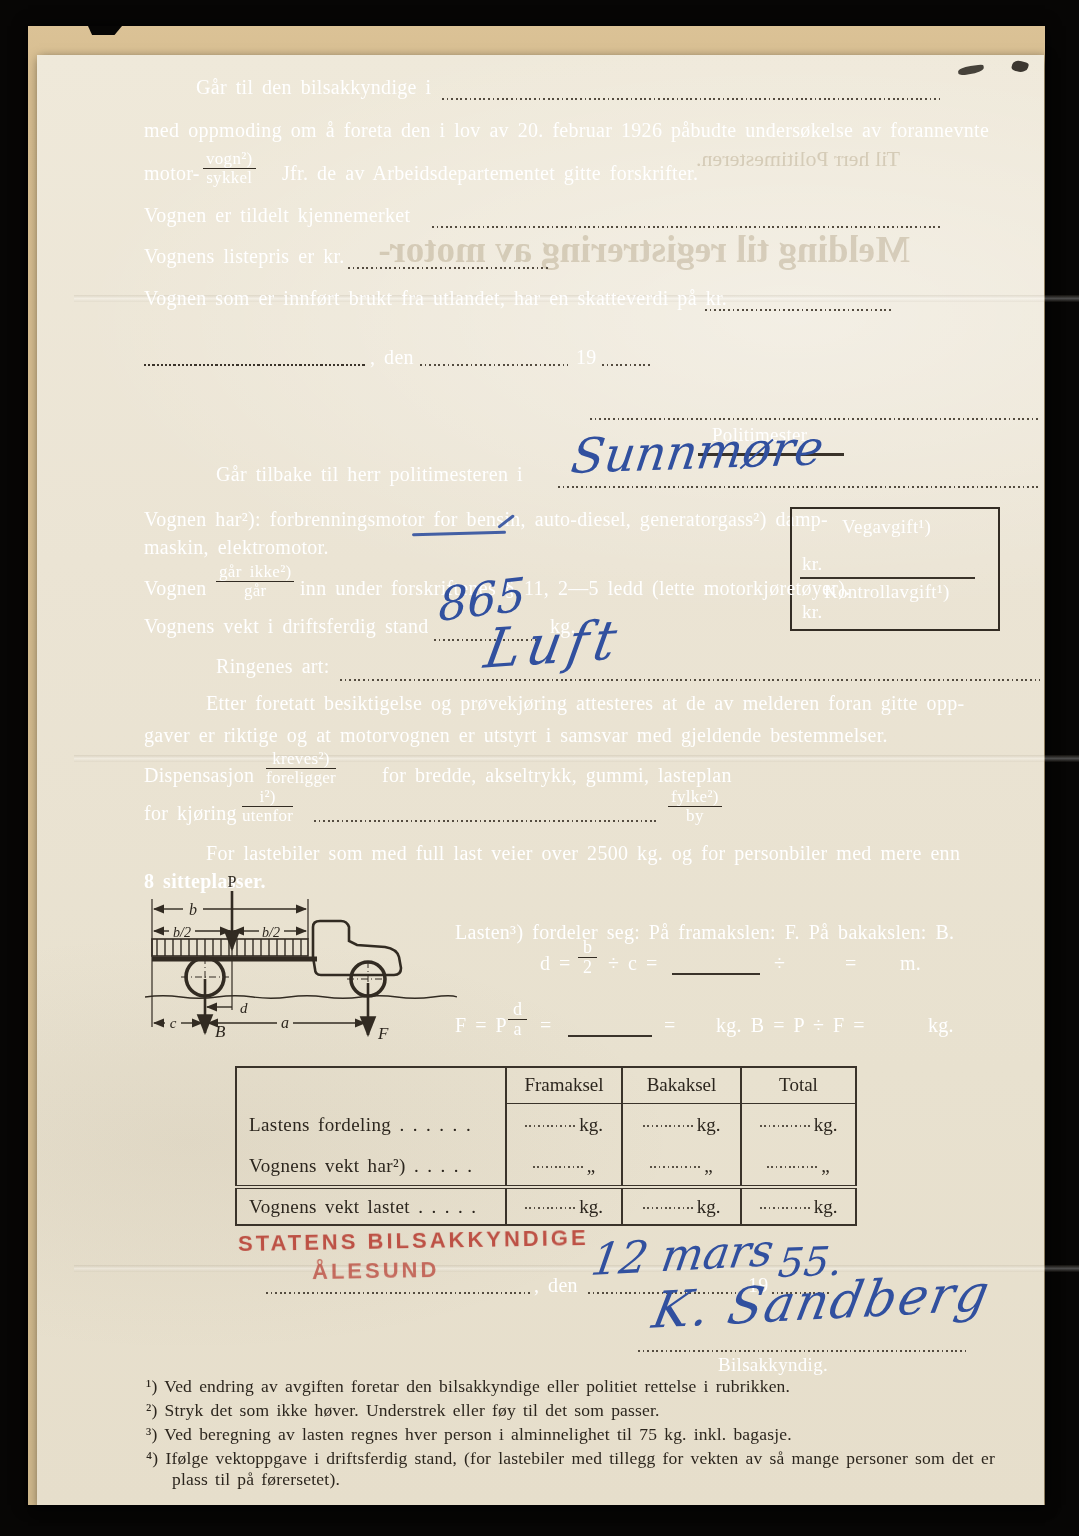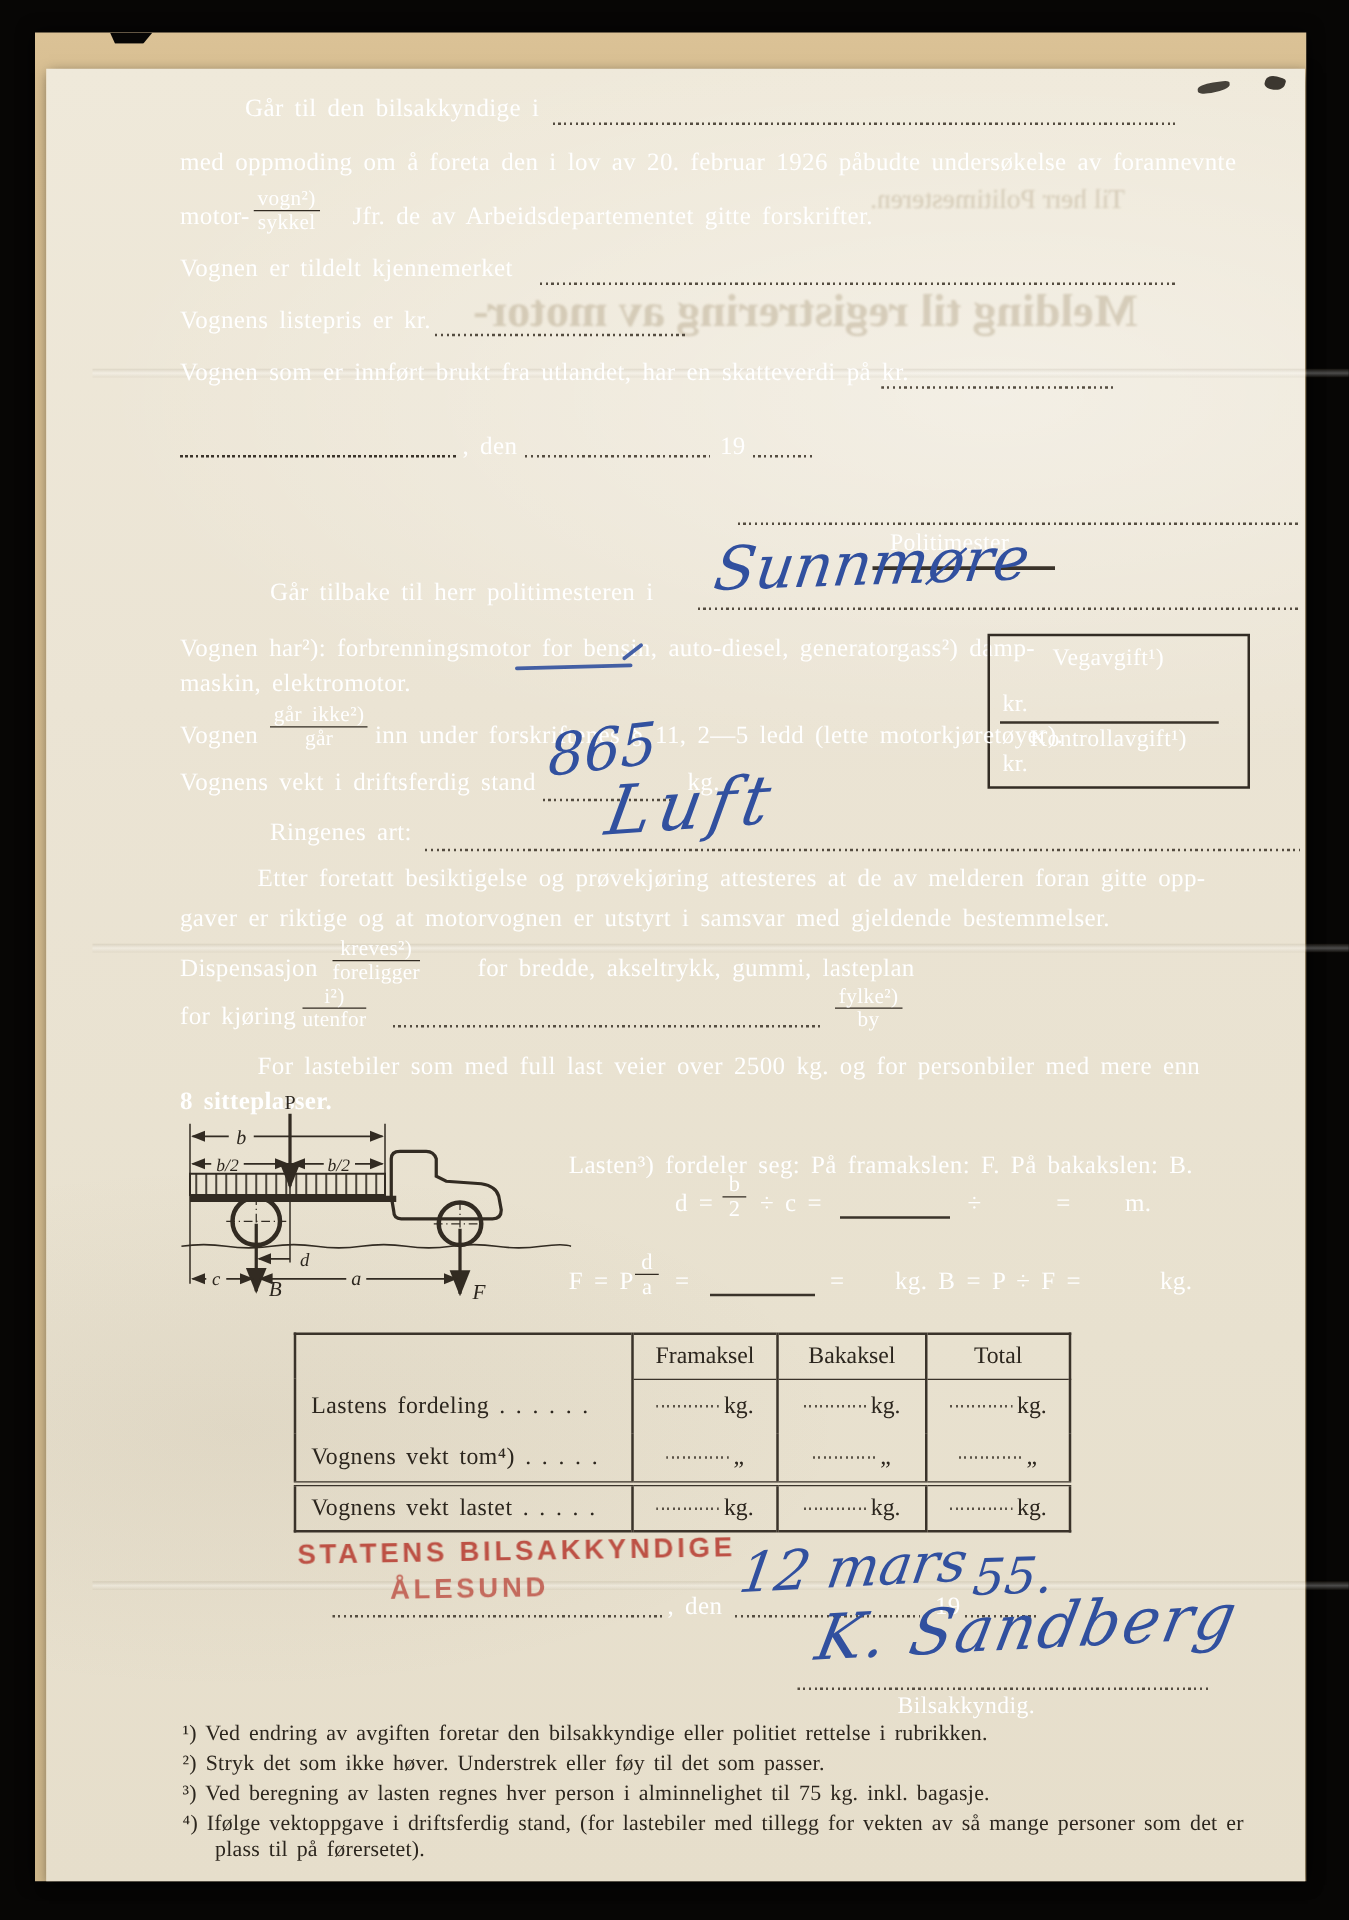--- a/index.html
+++ b/index.html
@@ -256,21 +256,21 @@
       </tr>
     </thead>
     <tbody>
       <tr style="height:44px;">
         <td class="lbl">Lastens fordeling  .  .  .  .  .  .</td>
         <td class="datacol"><span class="cellline"></span><span>kg.</span></td>
         <td class="datacol"><span class="cellline"></span><span>kg.</span></td>
         <td class="datacol"><span class="cellline"></span><span>kg.</span></td>
       </tr>
       <tr style="height:40px;">
-        <td class="lbl">Vognens vekt tom⁴) .  .  .  .  .</td>
+        <td class="lbl">Vognens vekt har²) .  .  .  .  .</td>
         <td class="datacol"><span class="cellline"></span><span>„</span></td>
         <td class="datacol"><span class="cellline"></span><span>„</span></td>
         <td class="datacol"><span class="cellline"></span><span>„</span></td>
       </tr>
       <tr class="lastrow" style="height:38px;">
         <td class="lbl">Vognens vekt lastet  .  .  .  .  .</td>
         <td class="datacol"><span class="cellline"></span><span>kg.</span></td>
         <td class="datacol"><span class="cellline"></span><span>kg.</span></td>
         <td class="datacol"><span class="cellline"></span><span>kg.</span></td>
       </tr>

